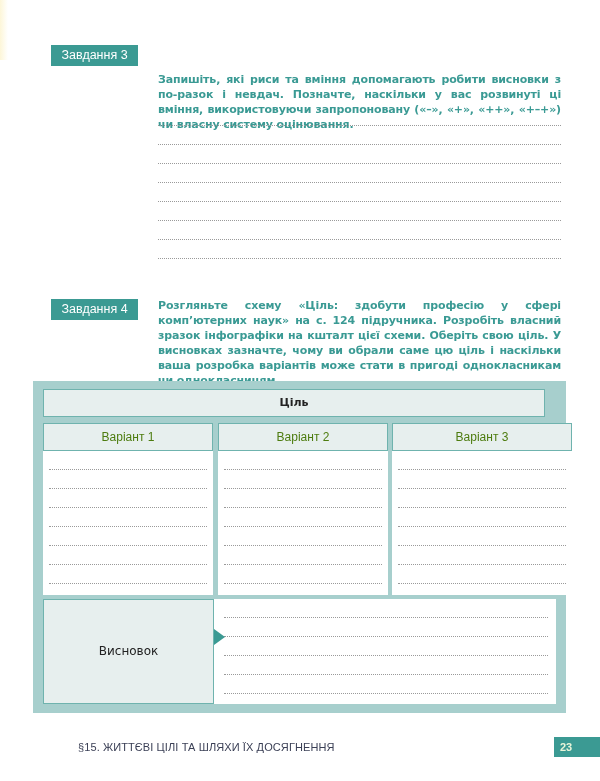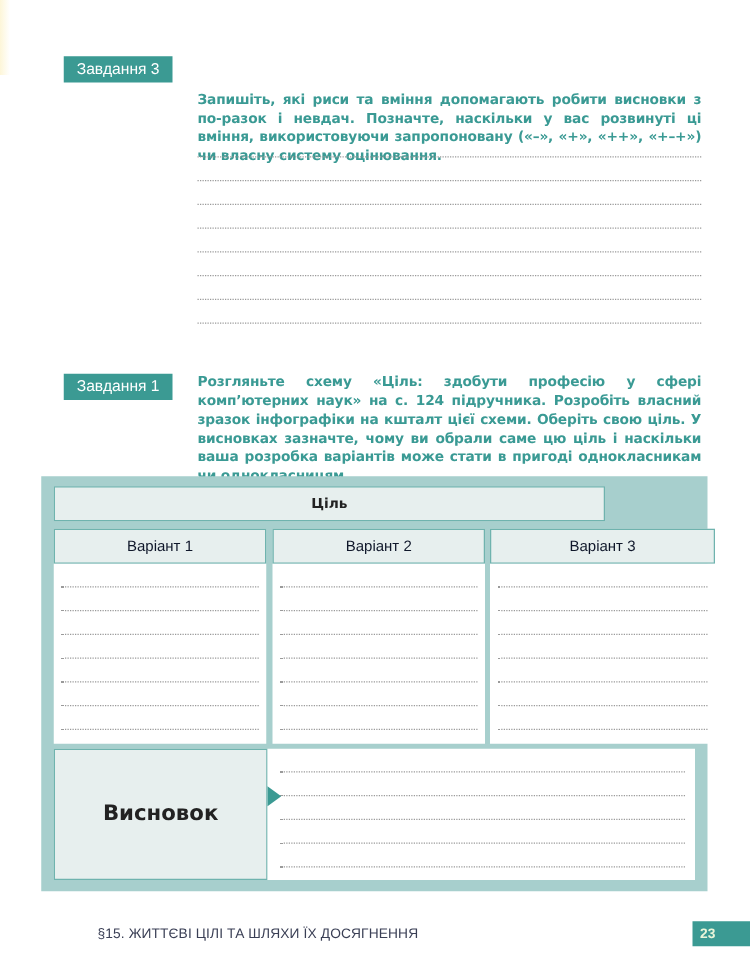--- a/index.html
+++ b/index.html
@@ -18,38 +18,38 @@
     line-height: 15px; text-align: justify; letter-spacing: -0.15px;
   }
   .lines { position: absolute; left: 158px; width: 403px; }
   .dotline { height: 19px; border-bottom: 1px dotted #9a9a9a; box-sizing: border-box; }
 
   .frame {
     position: absolute; left: 33px; top: 381px; width: 533px; height: 332px;
     background: #a7cfcd;
   }
   .goal {
-    position: absolute; left: 10px; top: 8px; width: 441px; height: 28px;
+    position: absolute; left: 10px; top: 8px; width: 502px; height: 28px;
     background: #e7efee; border: 1px solid #6fb3ae; box-sizing: border-box;
     text-align: center; font-weight: bold; font-size: 11px; line-height: 26px; color: #222;
   }
   .col { position: absolute; top: 42px; width: 170px; height: 172px; }
   .col-head {
     height: 28px; background: #e7efee; border: 1px solid #6fb3ae; box-sizing: border-box;
-    text-align: center; font-size: 12px; line-height: 26px; color: #0f172a;
+    text-align: center; font-size: 12px; line-height: 26px; color: #4d7c0f;
     font-family: "Liberation Sans", sans-serif;
   }
   .col-body {
     height: 144px; background: #ffffff; padding: 0 6px; box-sizing: border-box;
   }
   .col-body .dotline { height: 19px; }
   .conclusion {
     position: absolute; left: 10px; top: 218px; width: 171px; height: 105px;
     background: #e7efee; border: 1px solid #6fb3ae; box-sizing: border-box;
-    text-align: center; font-weight: bold; font-size: 17px; line-height: 103px; color: #222;
+    text-align: center; font-weight: normal; font-size: 12px; line-height: 103px; color: #222;
   }
   .concl-lines {
     position: absolute; left: 181px; top: 218px; width: 342px; height: 105px;
     background: #ffffff; padding: 0 8px 0 10px; box-sizing: border-box;
   }
   .concl-lines .dotline { height: 19px; }
   .arrow {
     position: absolute; left: 181px; top: 248px; width: 0; height: 0;
     border-top: 8px solid transparent; border-bottom: 8px solid transparent;
     border-left: 11px solid #3b9a93;
@@ -83,21 +83,21 @@
     <div class="dotline"></div>
     <div class="dotline"></div>
     <div class="dotline"></div>
     <div class="dotline"></div>
     <div class="dotline"></div>
     <div class="dotline"></div>
   </div>
 </section>
 
 <section>
-  <div class="badge" style="top:299px;">Завдання 1</div>
+  <div class="badge" style="top:299px;">Завдання 4</div>
   <div class="task-text" style="top:298px;">Розгляньте схему «Ціль: здобути професію у сфері комп’ютерних наук» на с. 124 підручника. Розробіть власний зразок інфографіки на кшталт цієї схеми. Оберіть свою ціль. У висновках зазначте, чому ви обрали саме цю ціль і наскільки ваша розробка варіантів може стати в пригоді однокласникам чи однокласницям.</div>
 </section>
 
 <div class="frame">
   <div class="goal">Ціль</div>
 
   <div class="col" style="left:10px;">
     <div class="col-head">Варіант 1</div>
     <div class="col-body">
       <div class="dotline"></div>

